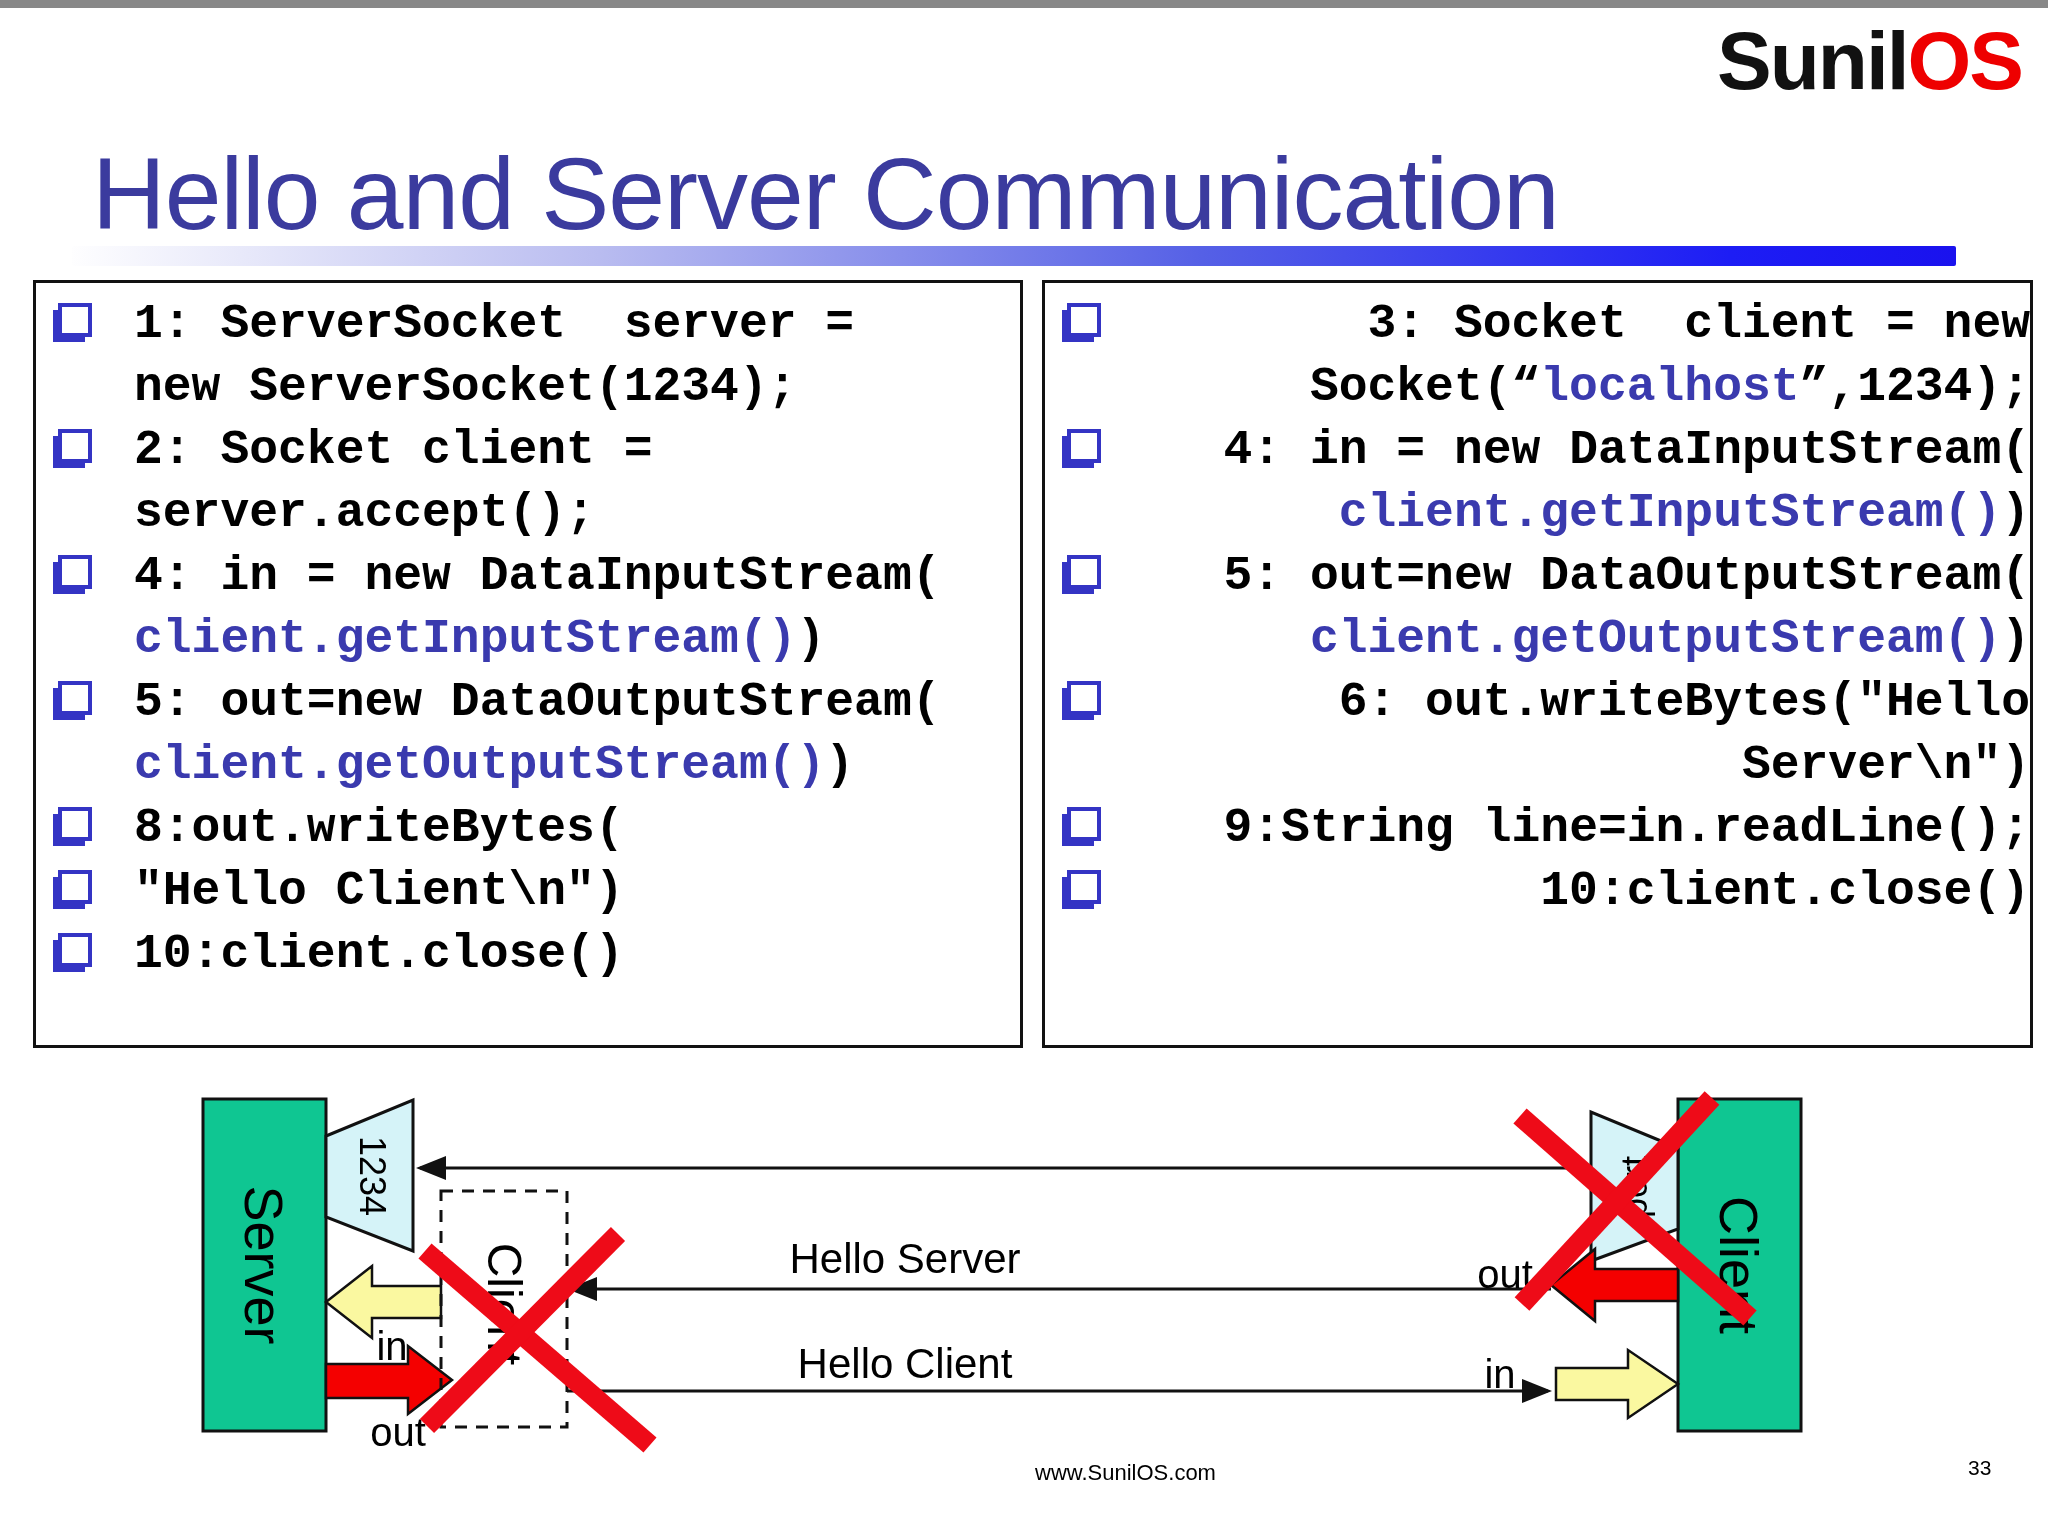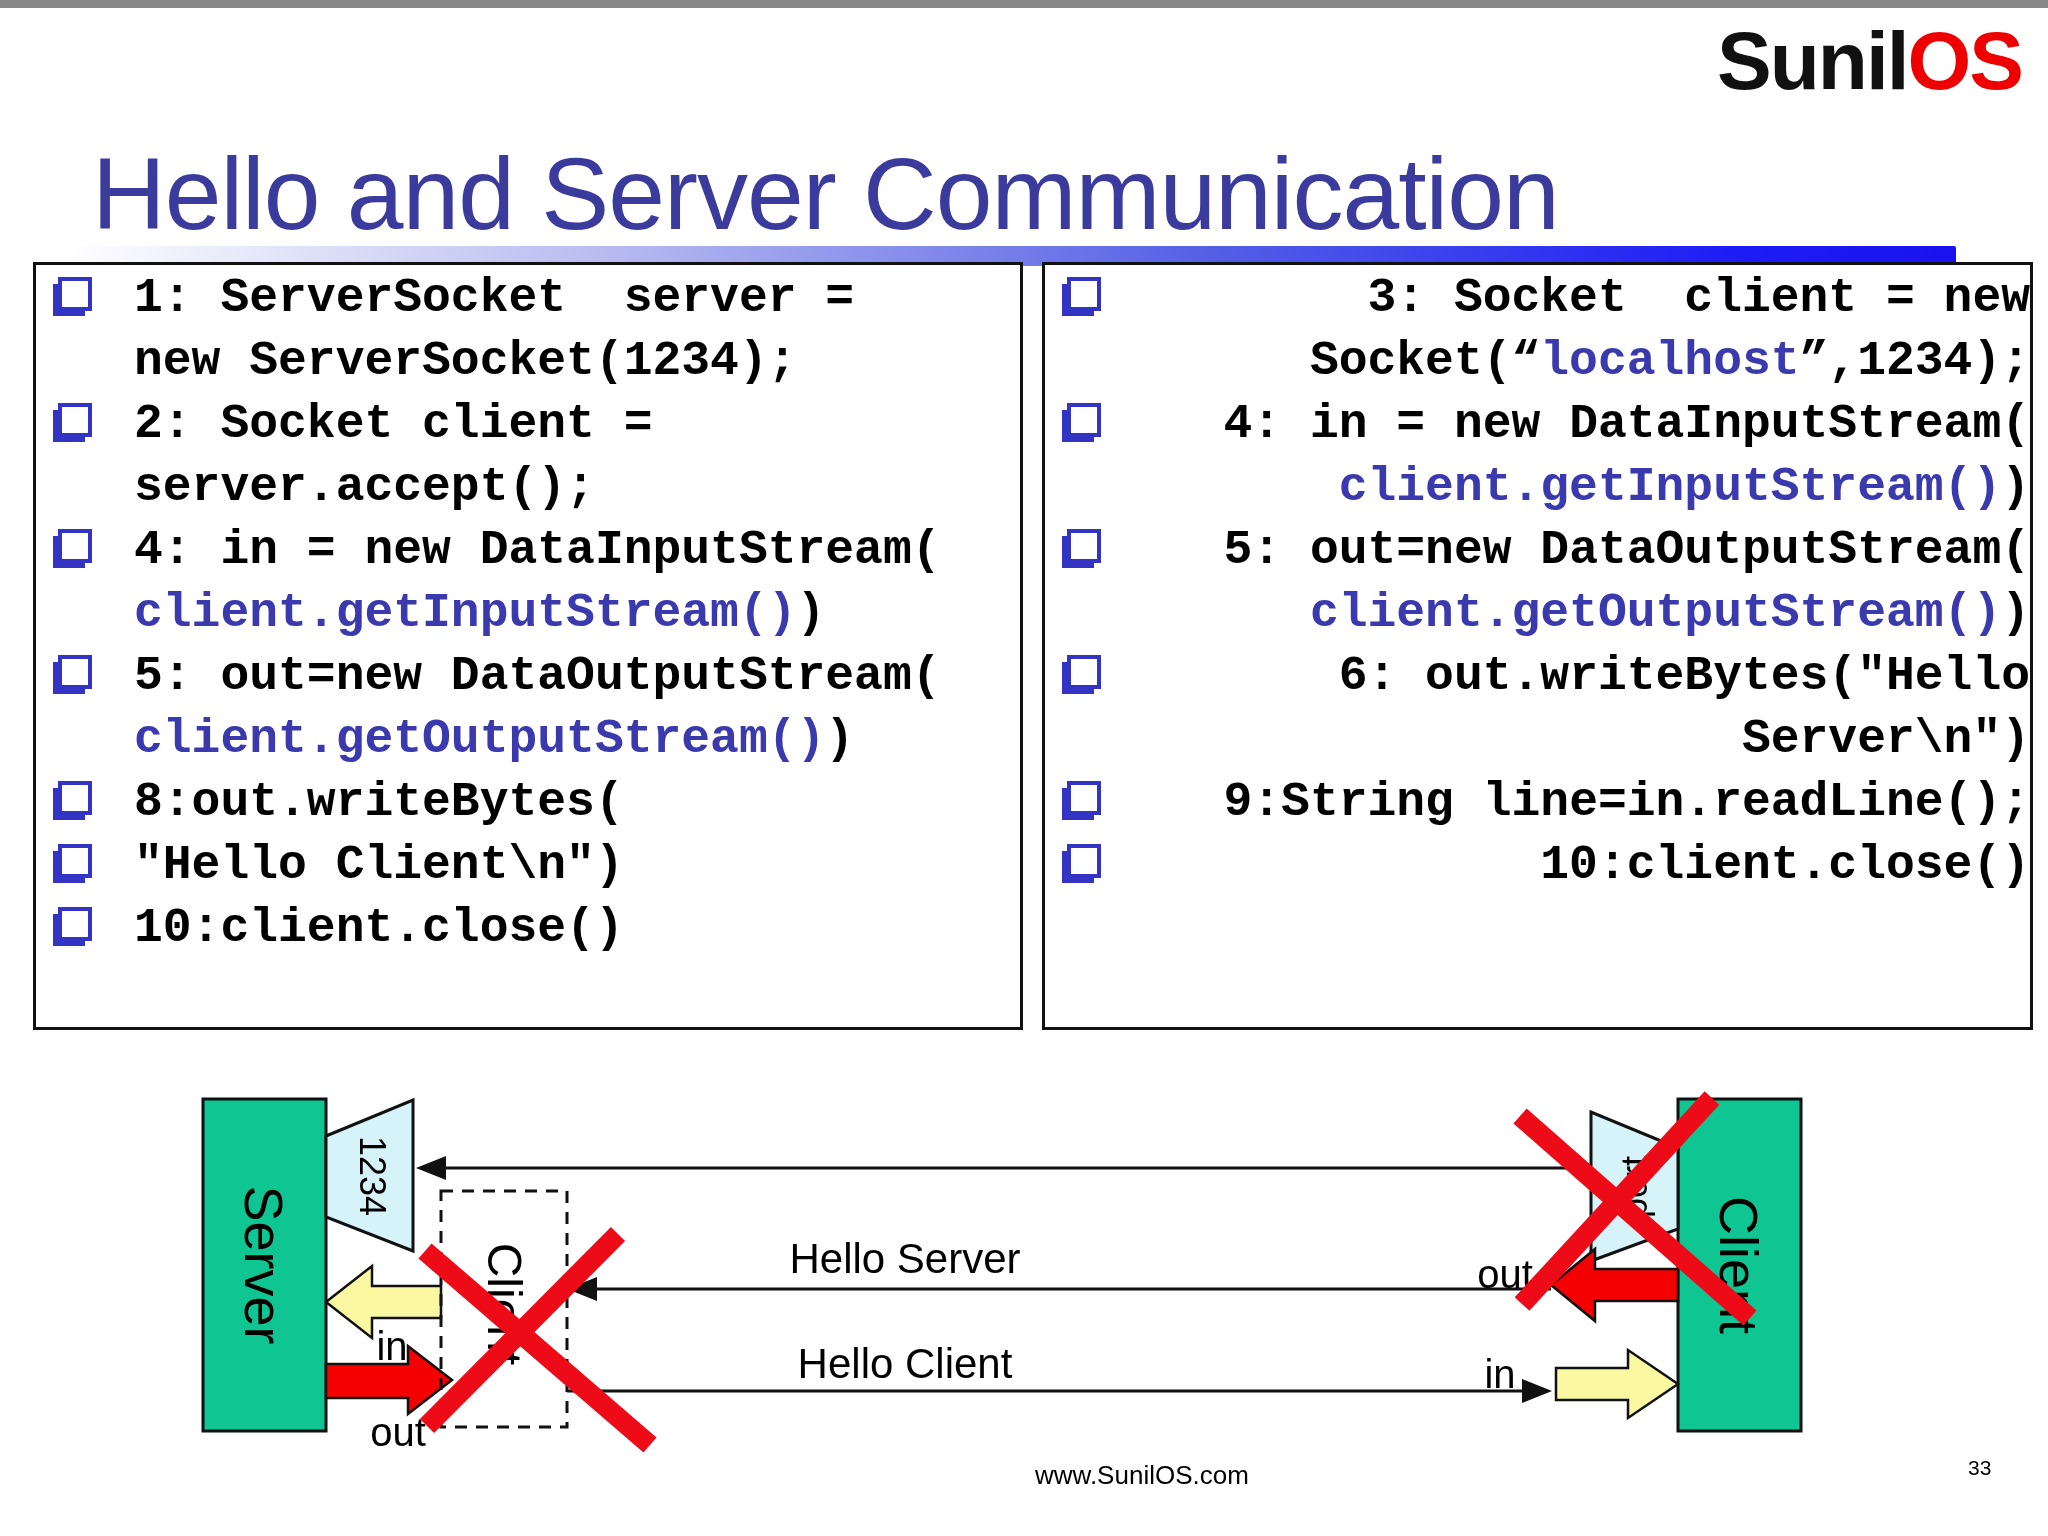--- a/index.html
+++ b/index.html
@@ -18,43 +18,43 @@
     position:absolute; left:92px; top:128px;
     font-size:102px; color:var(--title_blue); white-space:nowrap; letter-spacing:-1px;
   }
   #title-underline{
     position:absolute; left:72px; top:238px; width:1884px; height:20px;
     background:linear-gradient(to right, rgba(235,235,250,0.05), #b9bcf0 28%, #5560e6 60%, #1d1df5 88%, #1a12ee);
     border-radius:2px;
   }
   
   .code-box{
-    position:absolute; top:254px; height:768px; border:3px solid #111; background:#fff;
-    box-sizing:border-box; padding-top:2px;
+    position:absolute; top:272px; height:768px; border:3px solid #111; background:#fff;
+    box-sizing:border-box; padding-top:10px;
   }
   #code-left{left:33px; width:990px;}
   #code-right{left:1042px; width:991px;text-align:right;}
   .code-item{position:relative; padding-left:98px;}
   .bullet{
     position:absolute; left:22px; top:10px; width:26px; height:26px;
     border:4px solid var(--bullet_blue); background:#fff;
     box-shadow:-6px 6px 0 -1px var(--bullet_blue);
   }
   .code-line{
     height:63px; line-height:63px; white-space:pre;
     font-family:"Liberation Mono","DejaVu Sans Mono",monospace;
     font-weight:bold; font-size:48px; color:#000;
   }
   .c-k{color:#000000;}
   .c-b{color:var(--code_blue);}
   
   #diagram-svg{position:absolute; left:0; top:1050px;}
   .vlabel{fill:#000; font-family:"Liberation Sans",sans-serif;}
   
-  #footer-url{position:absolute; left:1035px; top:1452px; font-size:26px; color:#000;}
+  #footer-url{position:absolute; left:1035px; top:1452px; font-size:22px; color:#000;}
   #page-number{position:absolute; left:1968px; top:1448px; font-size:21px; color:#000;}
 </style>
 </head>
 <body>
 
 <div id="slide" style="--title_blue: #3b3b9e; --code_blue: #3a3aae; --bullet_blue: #3434c4; --logo_red: #ee0000; --box_green: #0fc692; --port_cyan: #d5f3f8; --arrow_yellow: #faf8a0; --arrow_red: #f40000; --cross_red: #ee0b18;">
 
   <div id="logo"><span class="logo-black">Sunil</span><span class="logo-red">OS</span></div>
 
   <div id="page-title">Hello and Server Communication</div>

